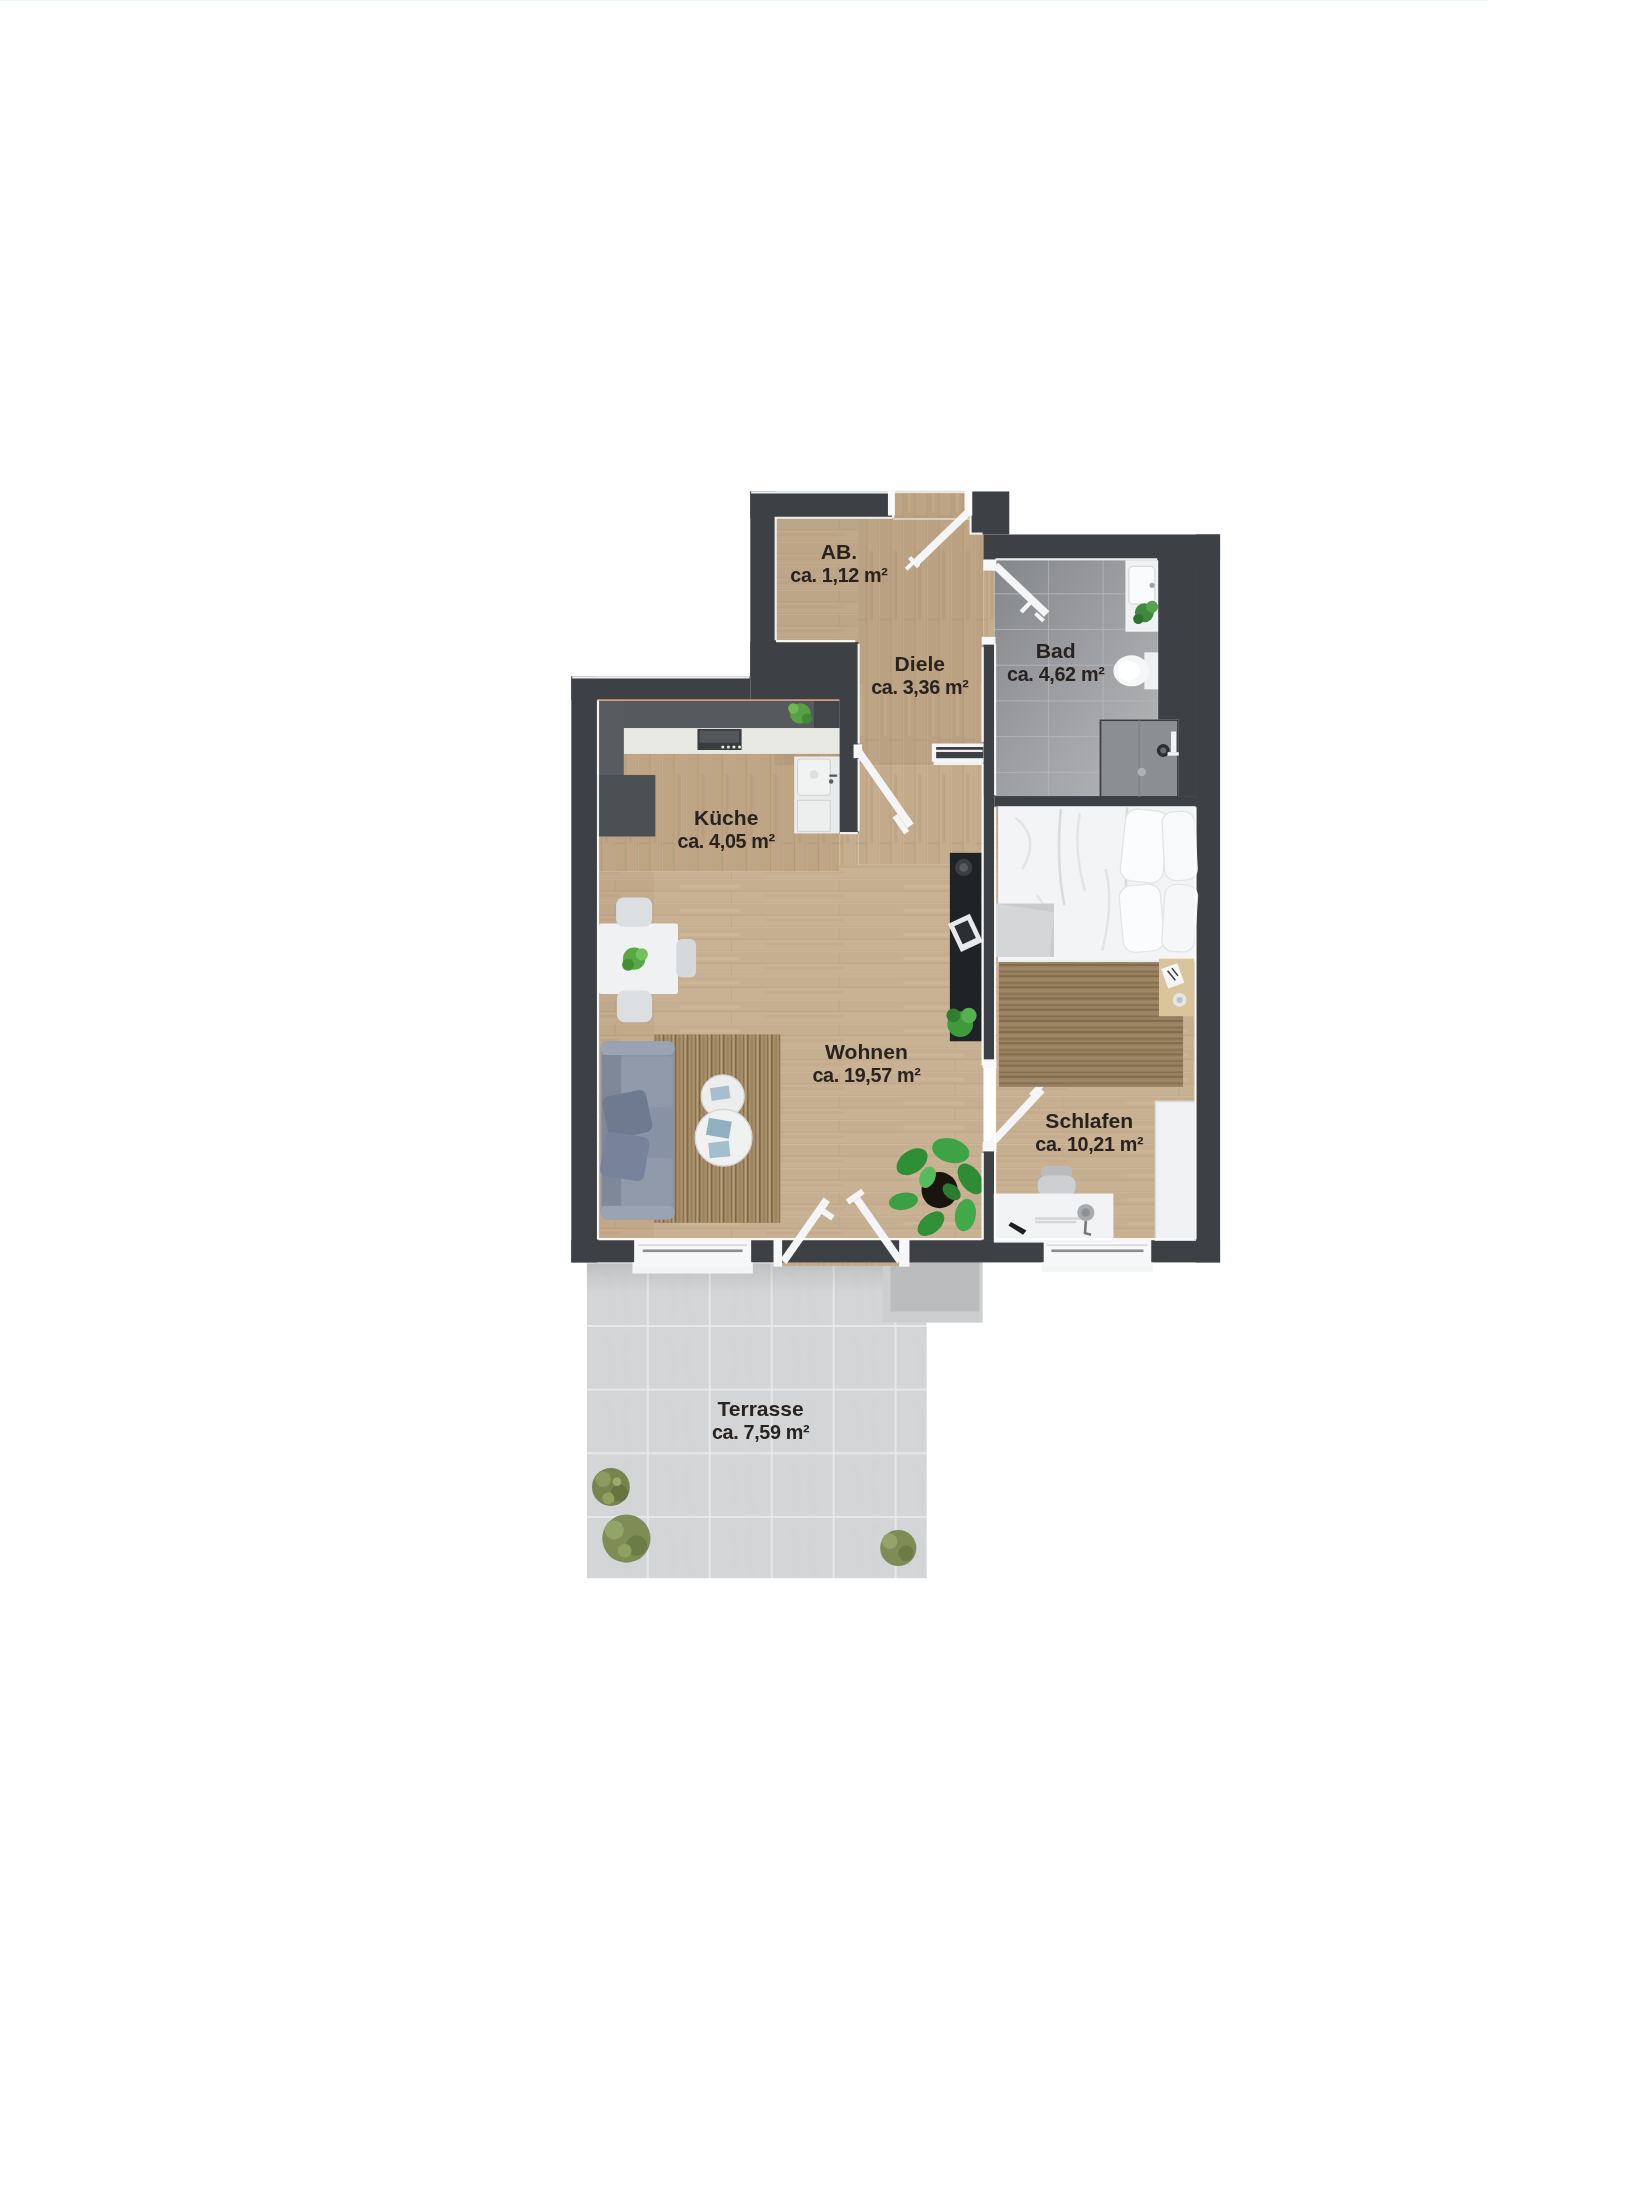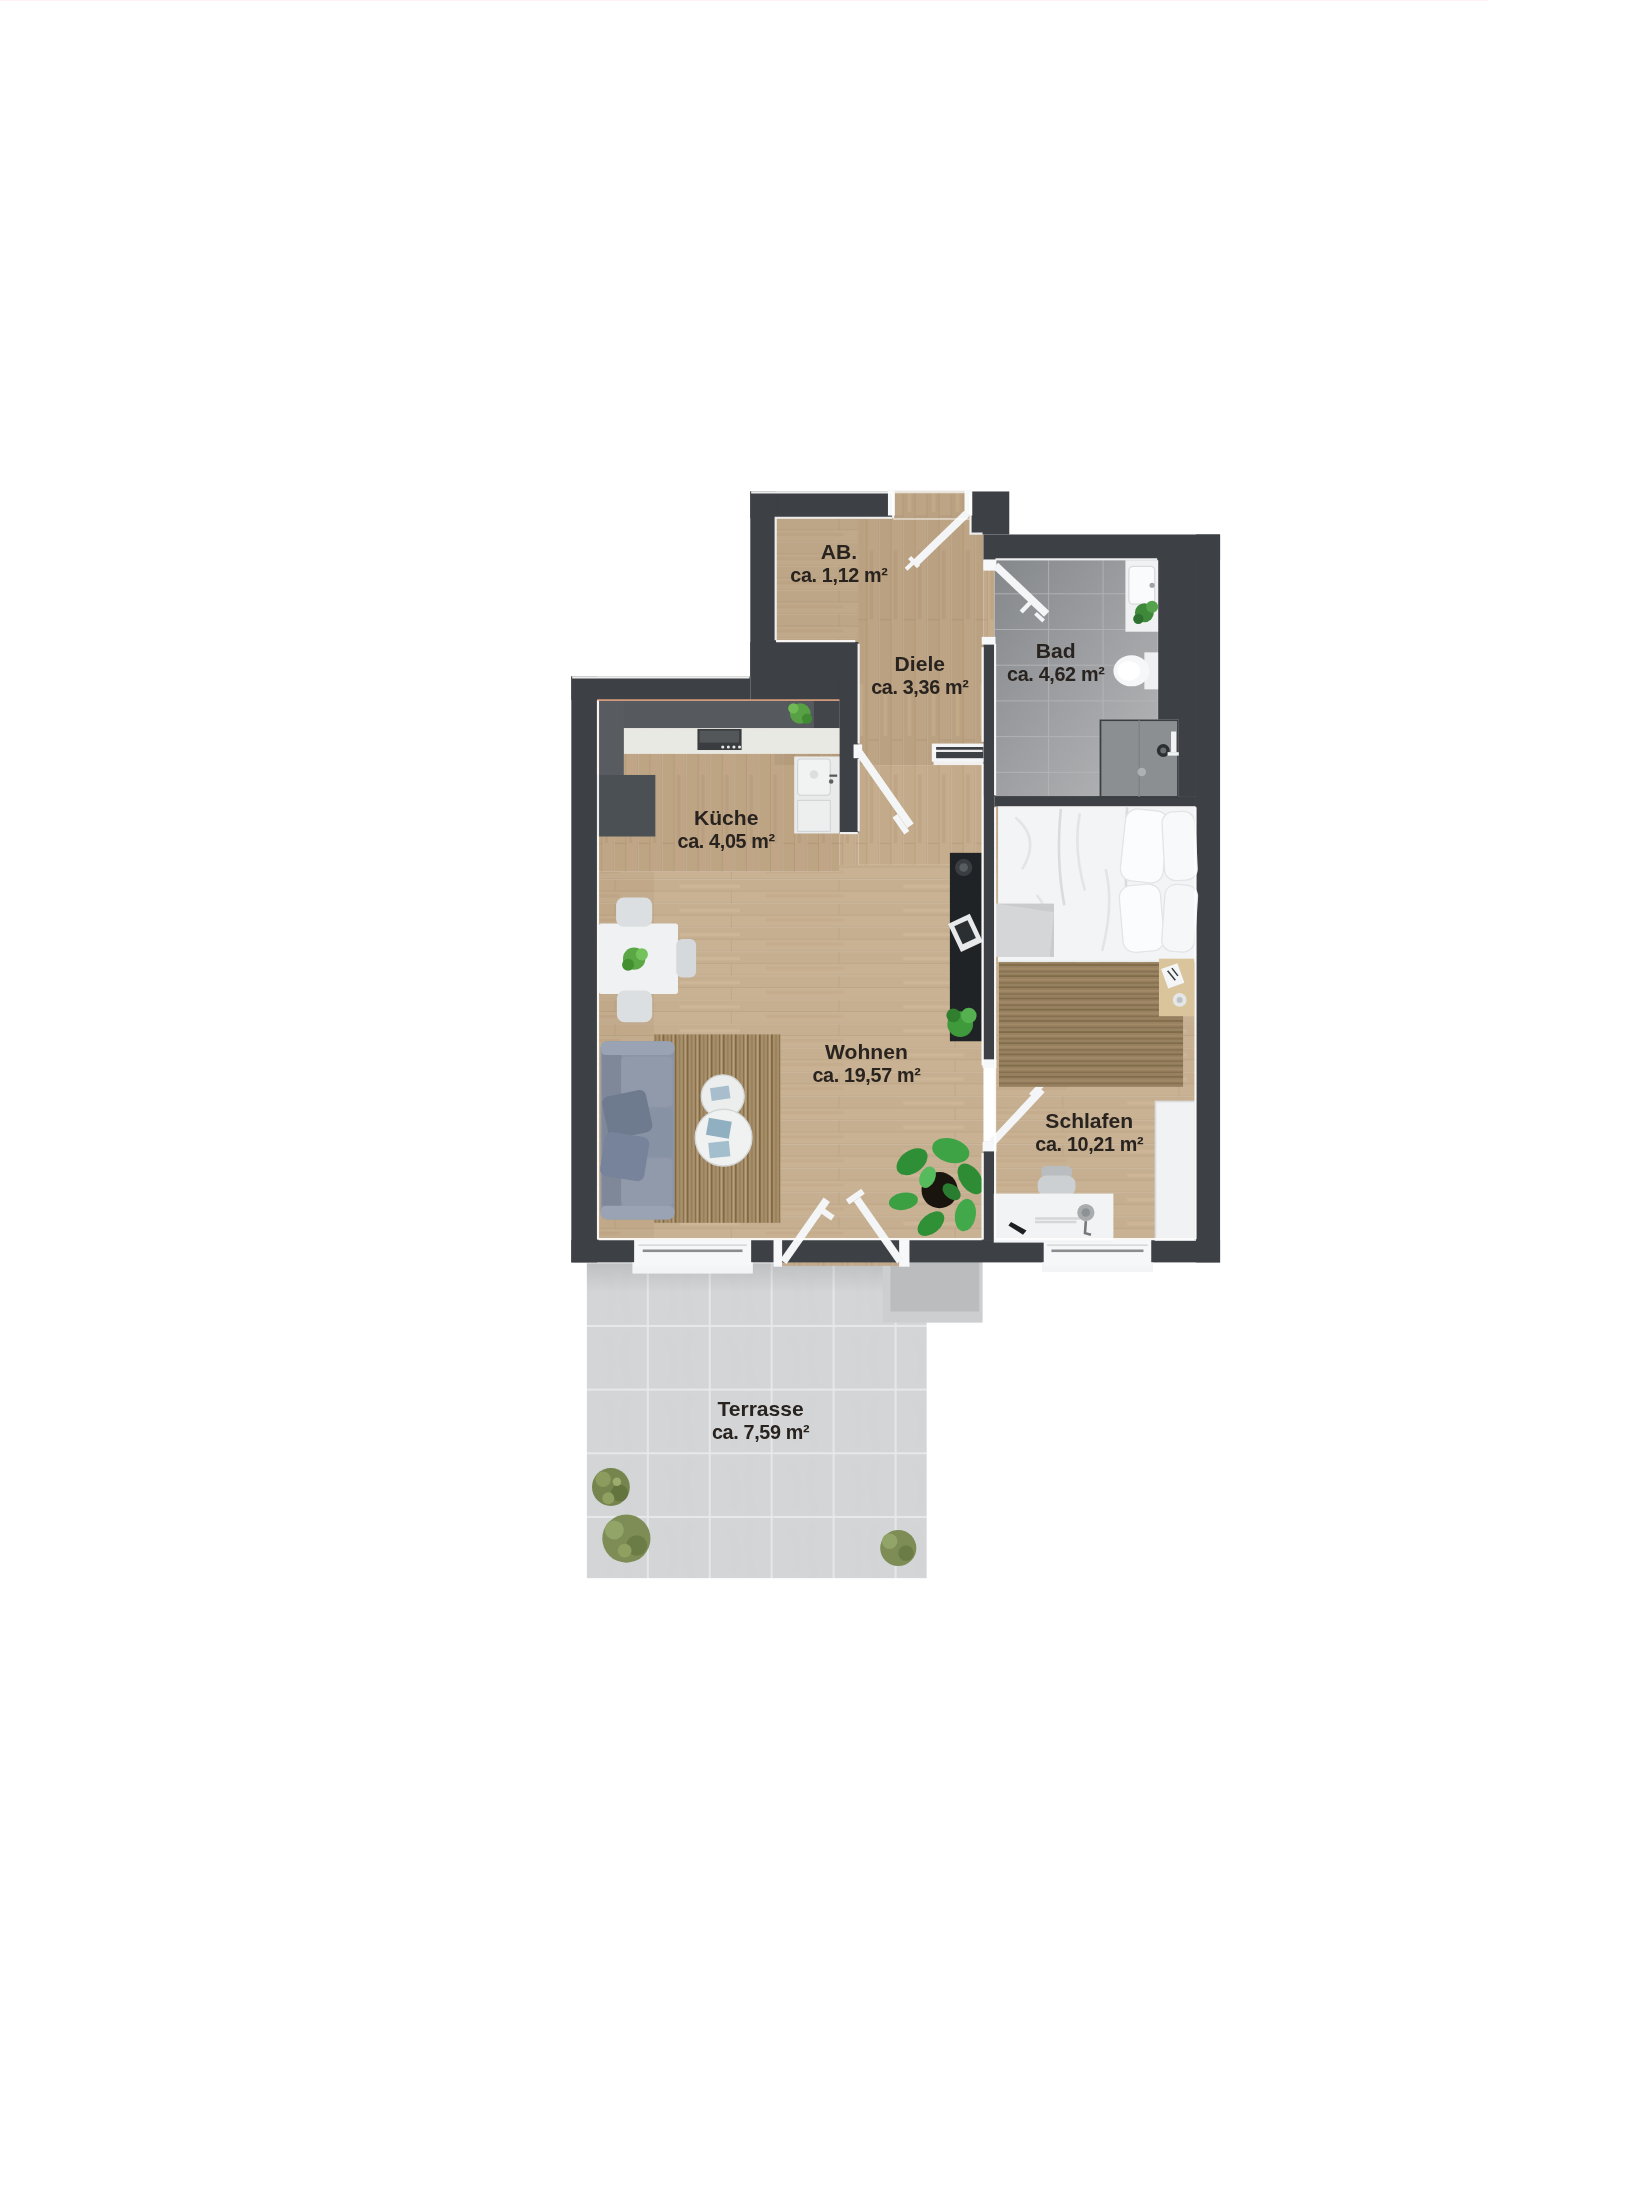--- a/index.html
+++ b/index.html
@@ -1,16 +1,16 @@
 <!DOCTYPE html>
 <html style="font-size:13.8px"><head>
 <meta charset="utf-8">
 <style>
   html,body{margin:0;padding:0;background:#ffffff;}
-  .page{width:1488px;height:2203px;position:relative;background:#f9a8d4;overflow:hidden;text-decoration:underline;}
+  .page{width:1488px;height:2203px;position:relative;background:#7dd3fc;overflow:hidden;text-decoration:underline;}
   svg{display:block;}
   text{font-family:"Liberation Sans", sans-serif;font-weight:bold;fill:#29231f;}
 </style>
 </head>
 <body>
 <div class="page">
 <svg width="1652" height="2203" viewBox="0 0 1920 2560">
 <defs>
   <linearGradient id="bathgrad" x1="0" y1="0" x2="1" y2="1">
     <stop offset="0" stop-color="#85888a"></stop>

